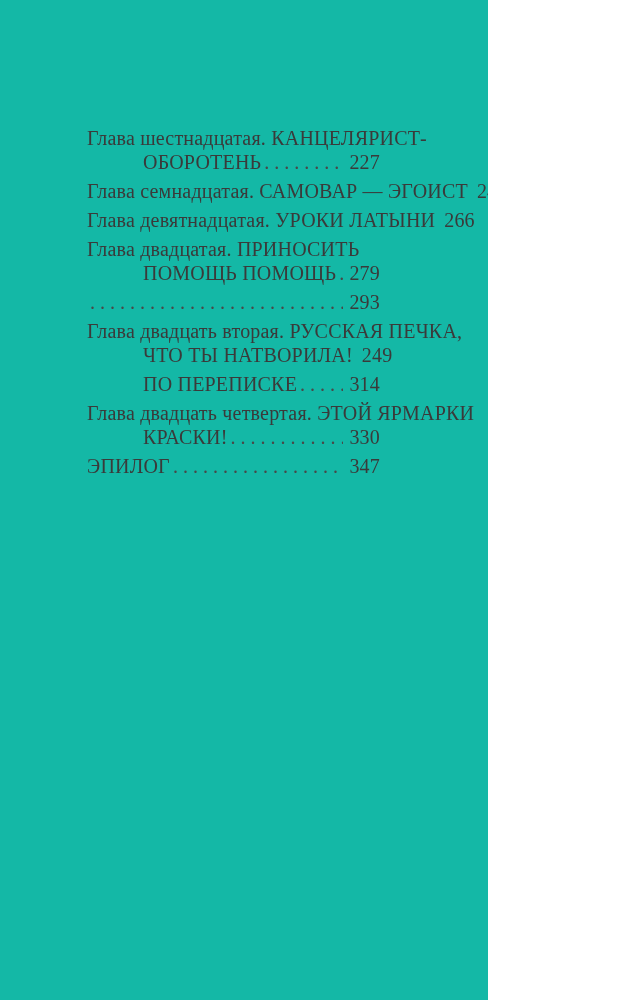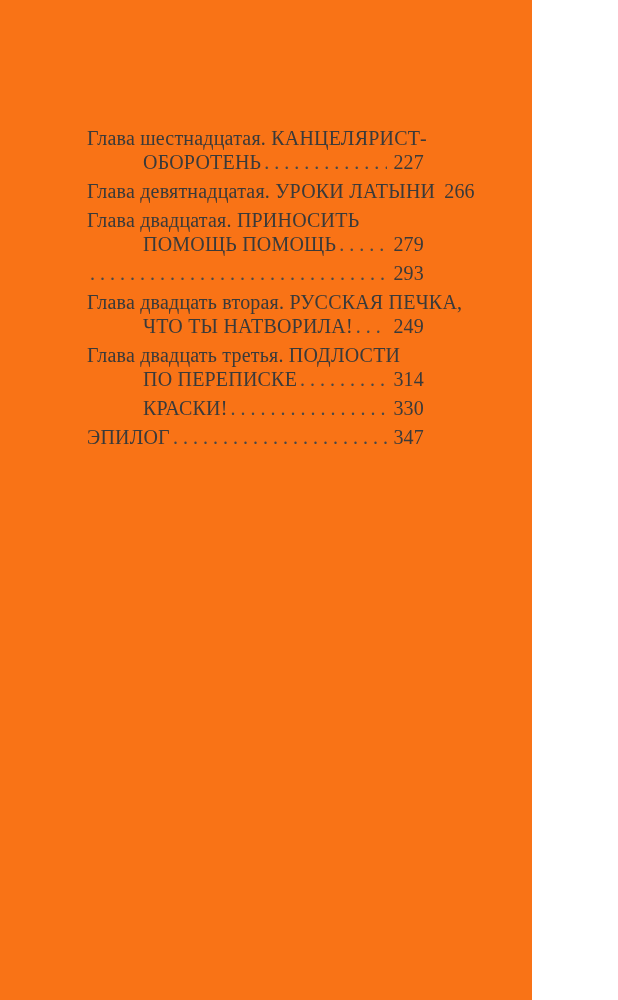--- a/index.html
+++ b/index.html
@@ -3,23 +3,23 @@
   <meta charset="utf-8">
   <title></title>
   <style>
     html, body {
       margin: 0;
       padding: 0;
       background: #ffffff;
     }
     .book-page {
       position: relative;
-      width: 532px;
+      width: 488px;
       height: 1000px;
-      background: #f97316;
+      background: #14b8a6;
       overflow: hidden;
       font-family: "Liberation Serif", "DejaVu Serif", serif;
       color: #3a3a3a;
     }
     .toc {
       box-sizing: border-box;
       padding: 126px 108px 0 87px; 
       font-size: 20px;
       line-height: 24px;
       letter-spacing: 0.2px;
@@ -66,20 +66,27 @@
       <div class="toc-line">
         <span>Глава шестнадцатая. КАНЦЕЛЯРИСТ-</span>
       </div>
       <div class="toc-line cont with-page">
         <span class="toc-title">ОБОРОТЕНЬ</span>
         <span class="toc-leader">........................................................................</span>
         <span class="toc-page-num">227</span>
       </div>
     </div>
 
+    <div class="toc-entry">
+      <div class="toc-line with-page">
+        <span class="toc-title">Глава семнадцатая. САМОВАР — ЭГОИСТ</span>
+        <span class="toc-leader">........................................................................</span>
+        <span class="toc-page-num">240</span>
+      </div>
+    </div>
 
 
     <div class="toc-entry">
       <div class="toc-line with-page">
         <span class="toc-title">Глава девятнадцатая. УРОКИ ЛАТЫНИ</span>
         <span class="toc-leader">........................................................................</span>
         <span class="toc-page-num">266</span>
       </div>
     </div>
 
@@ -106,31 +113,31 @@
         <span>Глава двадцать вторая. РУССКАЯ ПЕЧКА,</span>
       </div>
       <div class="toc-line cont with-page">
         <span class="toc-title">ЧТО ТЫ НАТВОРИЛА!</span>
         <span class="toc-leader">........................................................................</span>
         <span class="toc-page-num">249</span>
       </div>
     </div>
 
     <div class="toc-entry">
-      <div class="toc-line">
-        <span>Глава двадцать третья. ПОДЛОСТИ</span>
-      </div>
       <div class="toc-line cont with-page">
         <span class="toc-title">ПО ПЕРЕПИСКЕ</span>
         <span class="toc-leader">........................................................................</span>
         <span class="toc-page-num">314</span>
       </div>
     </div>
 
     <div class="toc-entry">
+      <div class="toc-line">
+        <span>Глава двадцать четвертая. ЭТОЙ ЯРМАРКИ</span>
+      </div>
       <div class="toc-line cont with-page">
         <span class="toc-title">КРАСКИ!</span>
         <span class="toc-leader">........................................................................</span>
         <span class="toc-page-num">330</span>
       </div>
     </div>
 
     <div class="toc-entry">
       <div class="toc-line with-page">
         <span class="toc-title">ЭПИЛОГ</span>

